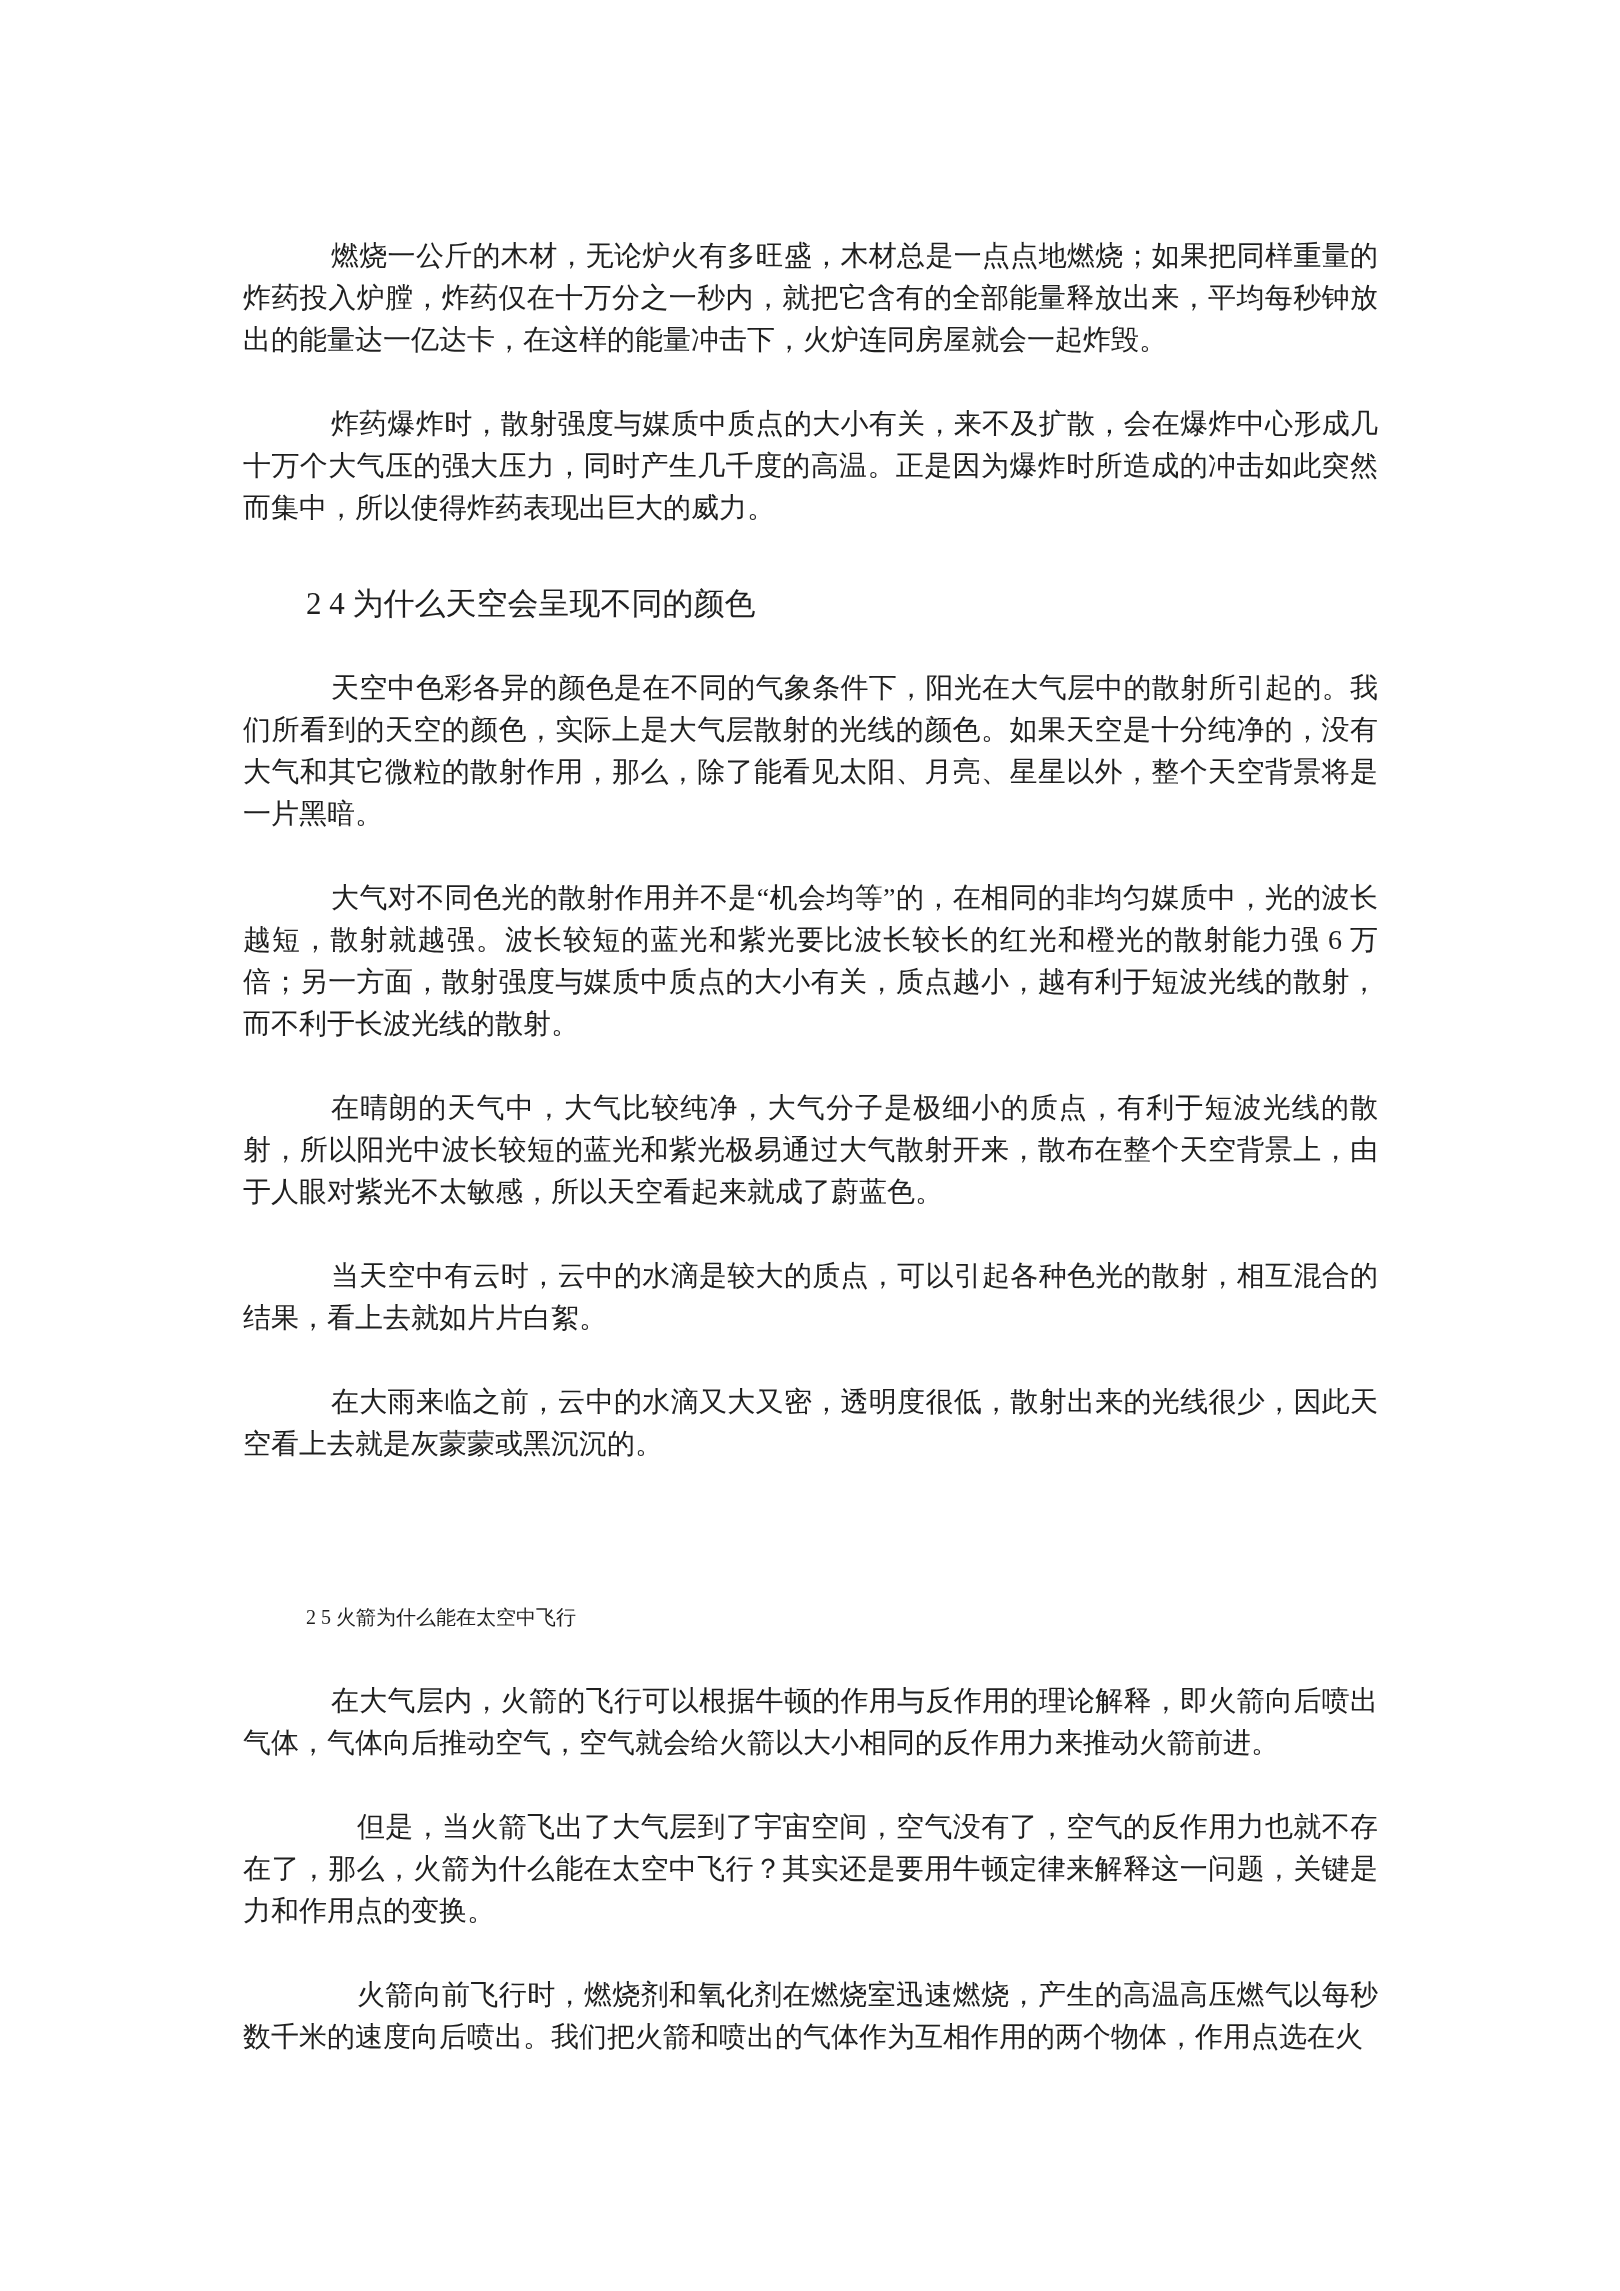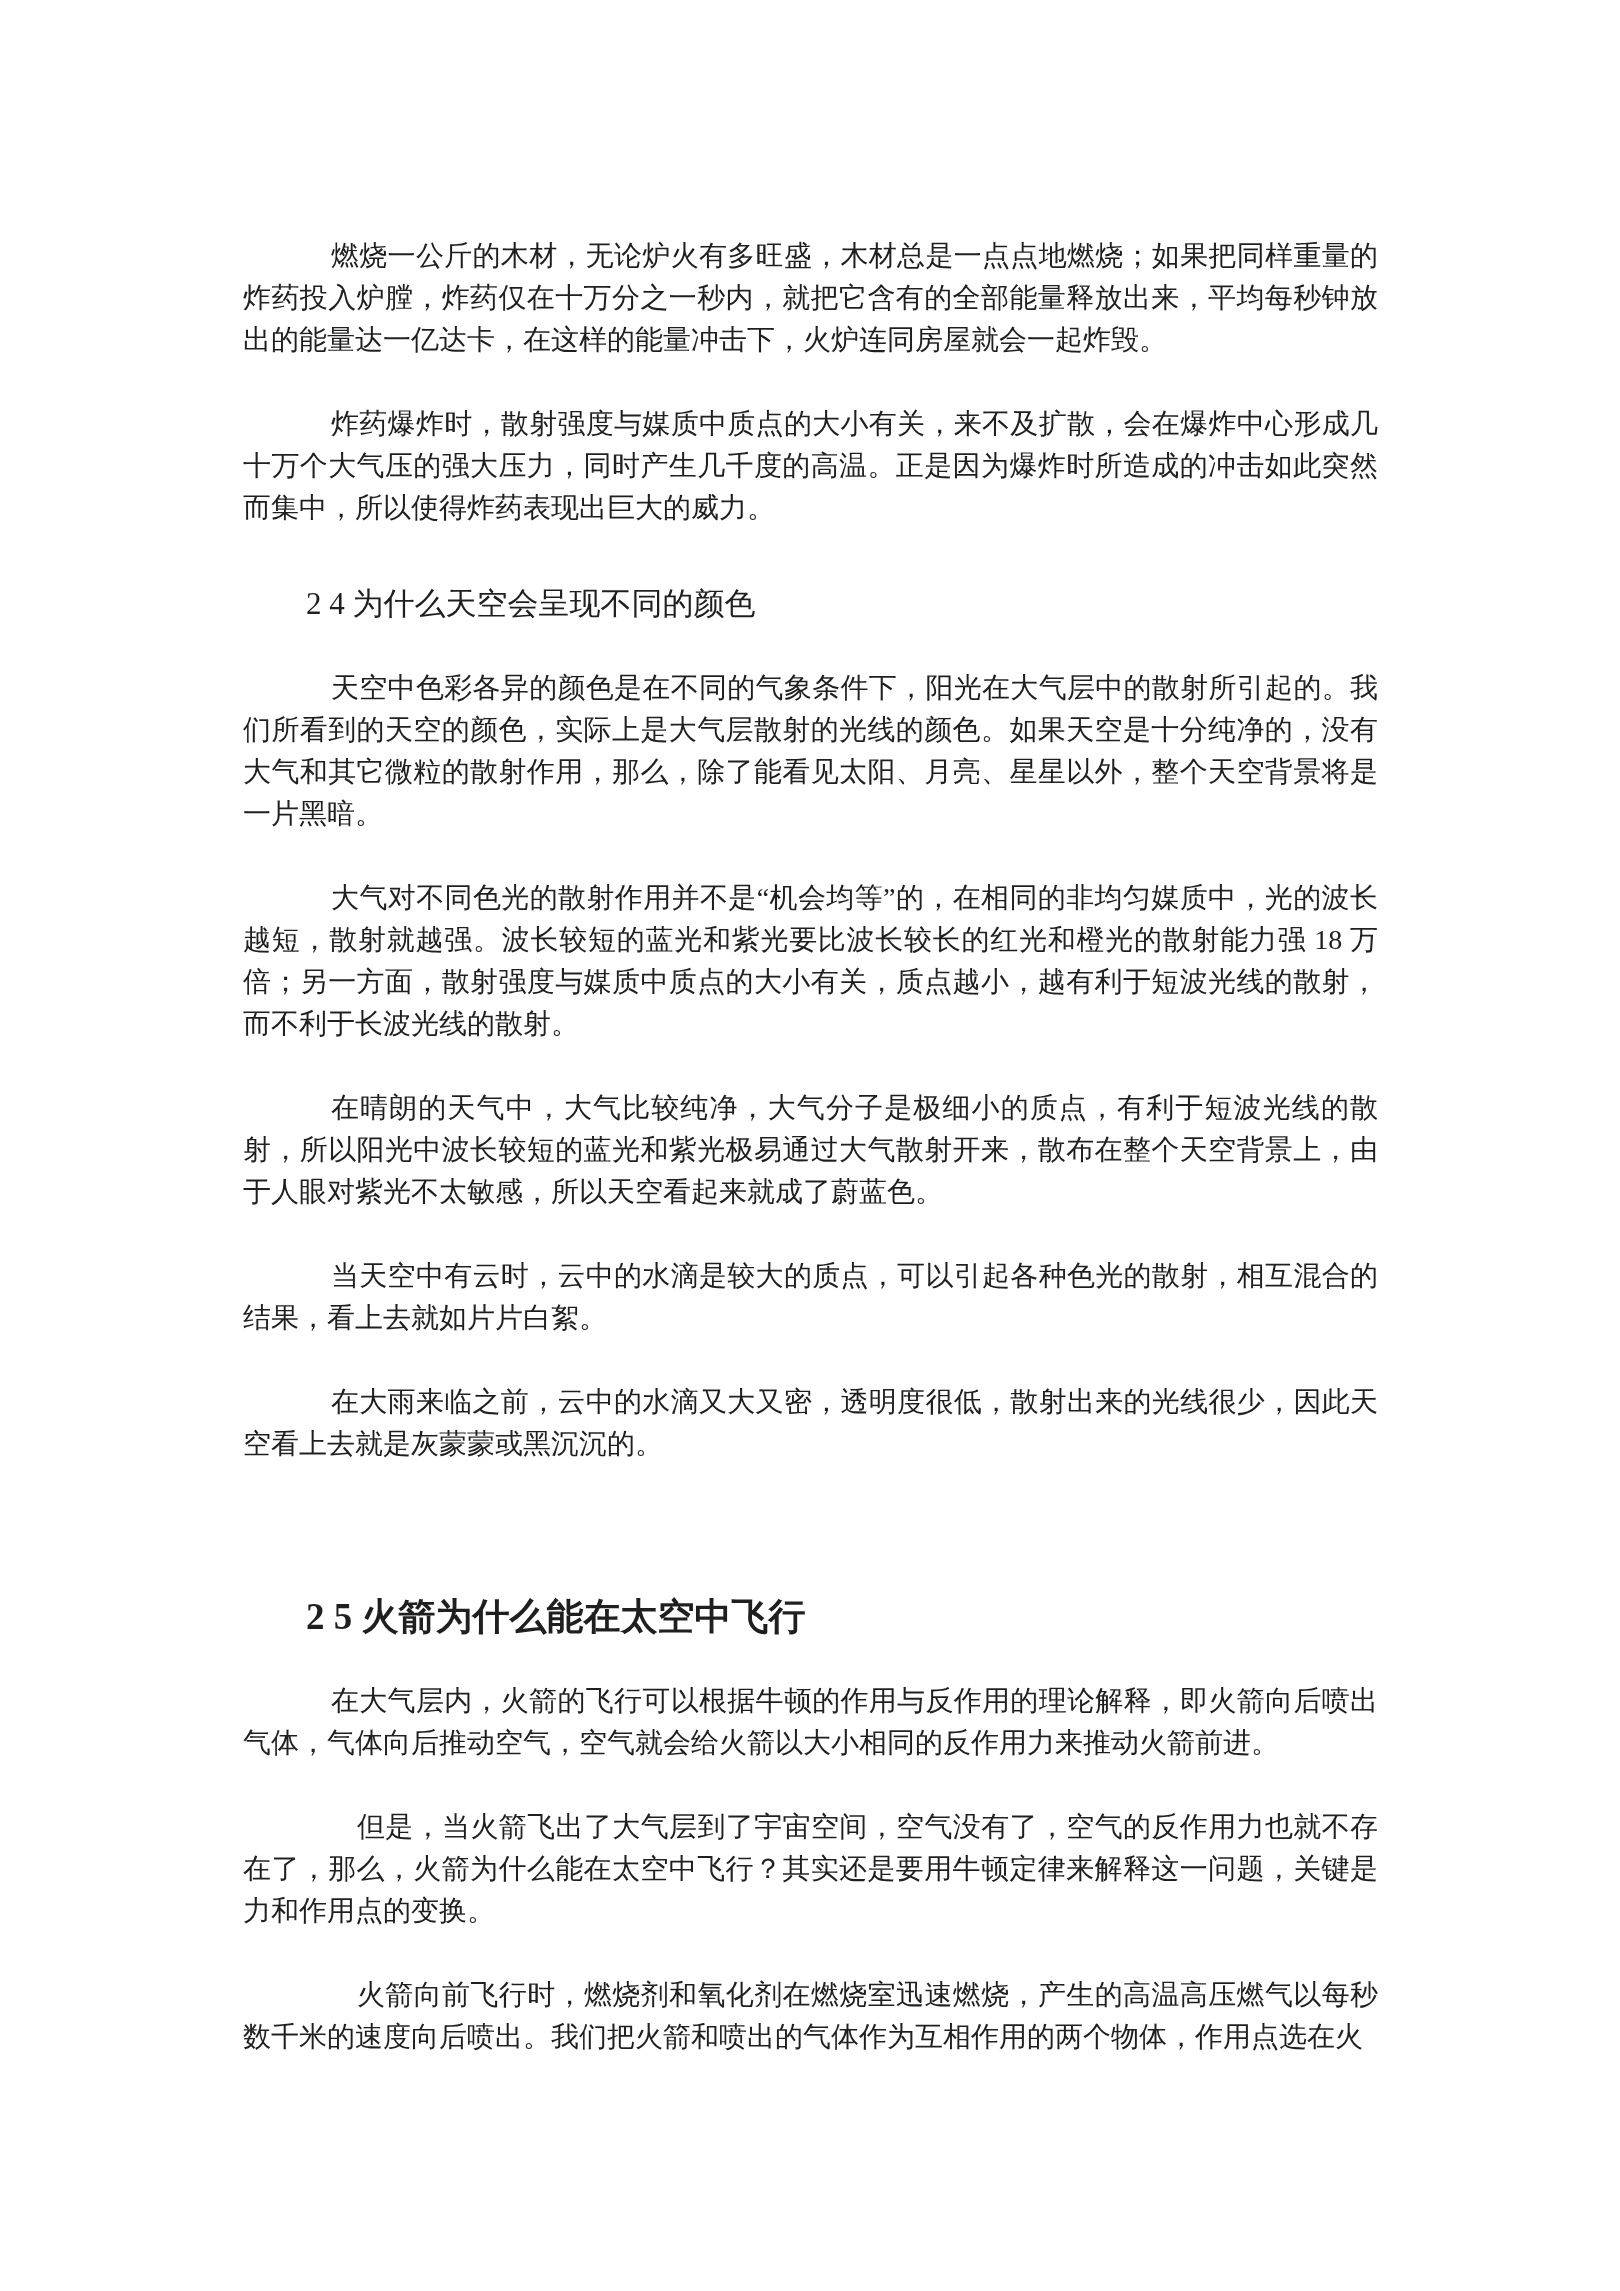--- a/index.html
+++ b/index.html
@@ -55,29 +55,29 @@
   <div class="content">
 
     <p class="para first">燃烧一公斤的木材，无论炉火有多旺盛，木材总是一点点地燃烧；如果把同样重量的炸药投入炉膛，炸药仅在十万分之一秒内，就把它含有的全部能量释放出来，平均每秒钟放出的能量达一亿达卡，在这样的能量冲击下，火炉连同房屋就会一起炸毁。</p>
 
     <p class="para">炸药爆炸时，散射强度与媒质中质点的大小有关，来不及扩散，会在爆炸中心形成几十万个大气压的强大压力，同时产生几千度的高温。正是因为爆炸时所造成的冲击如此突然而集中，所以使得炸药表现出巨大的威力。</p>
 
     <h2 class="heading h24" style="font-size:31px; font-weight:normal;">2 4 为什么天空会呈现不同的颜色</h2>
 
     <p class="para">天空中色彩各异的颜色是在不同的气象条件下，阳光在大气层中的散射所引起的。我们所看到的天空的颜色，实际上是大气层散射的光线的颜色。如果天空是十分纯净的，没有大气和其它微粒的散射作用，那么，除了能看见太阳、月亮、星星以外，整个天空背景将是一片黑暗。</p>
 
-    <p class="para">大气对不同色光的散射作用并不是“机会均等”的，在相同的非均匀媒质中，光的波长越短，散射就越强。波长较短的蓝光和紫光要比波长较长的红光和橙光的散射能力强 18 万倍；另一方面，散射强度与媒质中质点的大小有关，质点越小，越有利于短波光线的散射，而不利于长波光线的散射。</p>
+    <p class="para">大气对不同色光的散射作用并不是“机会均等”的，在相同的非均匀媒质中，光的波长越短，散射就越强。波长较短的蓝光和紫光要比波长较长的红光和橙光的散射能力强 6 万倍；另一方面，散射强度与媒质中质点的大小有关，质点越小，越有利于短波光线的散射，而不利于长波光线的散射。</p>
 
     <p class="para">在晴朗的天气中，大气比较纯净，大气分子是极细小的质点，有利于短波光线的散射，所以阳光中波长较短的蓝光和紫光极易通过大气散射开来，散布在整个天空背景上，由于人眼对紫光不太敏感，所以天空看起来就成了蔚蓝色。</p>
 
     <p class="para">当天空中有云时，云中的水滴是较大的质点，可以引起各种色光的散射，相互混合的结果，看上去就如片片白絮。</p>
 
     <p class="para">在大雨来临之前，云中的水滴又大又密，透明度很低，散射出来的光线很少，因此天空看上去就是灰蒙蒙或黑沉沉的。</p>
 
-    <h2 class="heading h25" style="font-size:37px; font-weight:bold;">2 5 火箭为什么能在太空中飞行</h2>
+    <h2 class="heading h25" style="font-size:20px; font-weight:normal;">2 5 火箭为什么能在太空中飞行</h2>
 
     <p class="para">在大气层内，火箭的飞行可以根据牛顿的作用与反作用的理论解释，即火箭向后喷出气体，气体向后推动空气，空气就会给火箭以大小相同的反作用力来推动火箭前进。</p>
 
     <p class="para indent-wide">但是，当火箭飞出了大气层到了宇宙空间，空气没有了，空气的反作用力也就不存在了，那么，火箭为什么能在太空中飞行？其实还是要用牛顿定律来解释这一问题，关键是力和作用点的变换。</p>
 
     <p class="para indent-wide">火箭向前飞行时，燃烧剂和氧化剂在燃烧室迅速燃烧，产生的高温高压燃气以每秒数千米的速度向后喷出。我们把火箭和喷出的气体作为互相作用的两个物体，作用点选在火</p>
 
   </div>
 </div>
 

